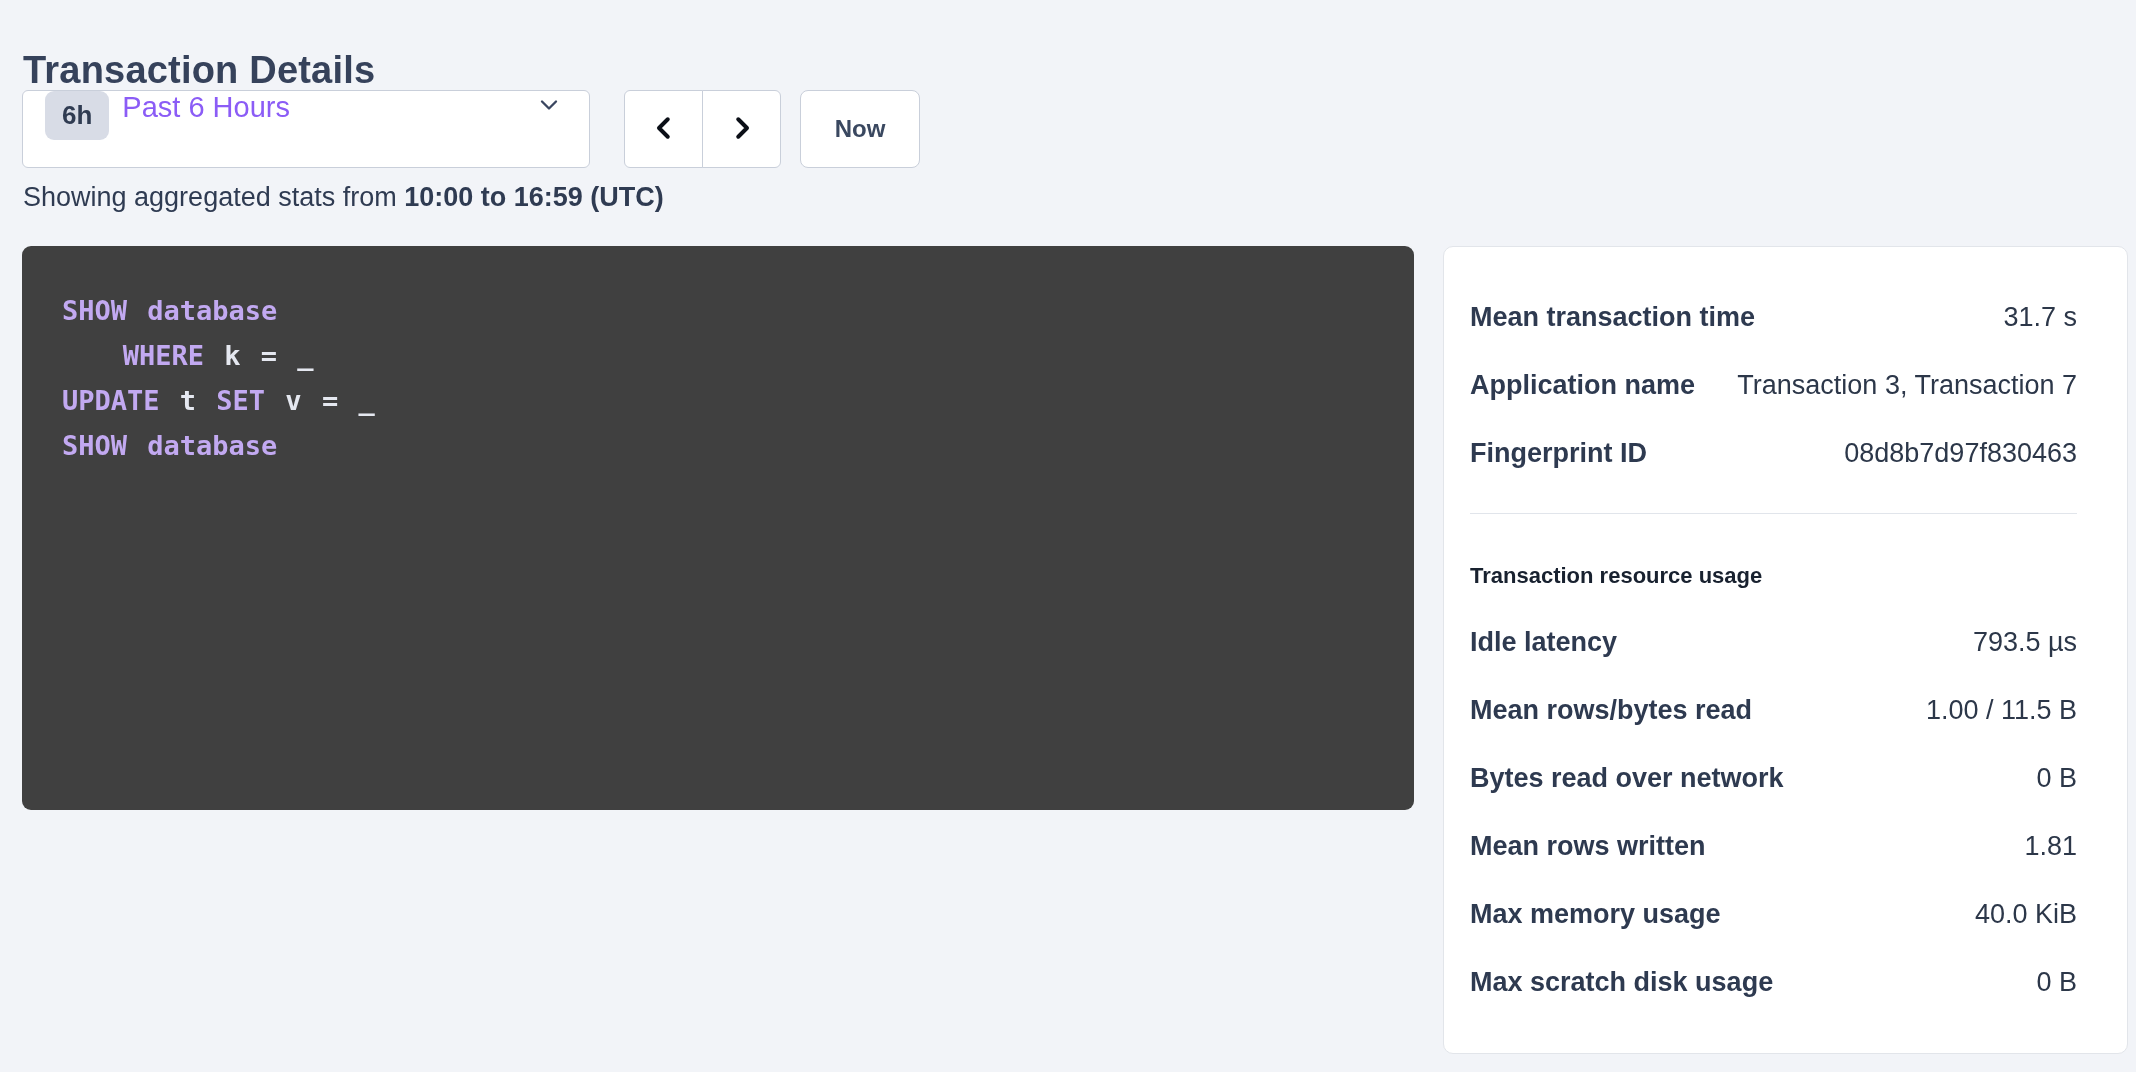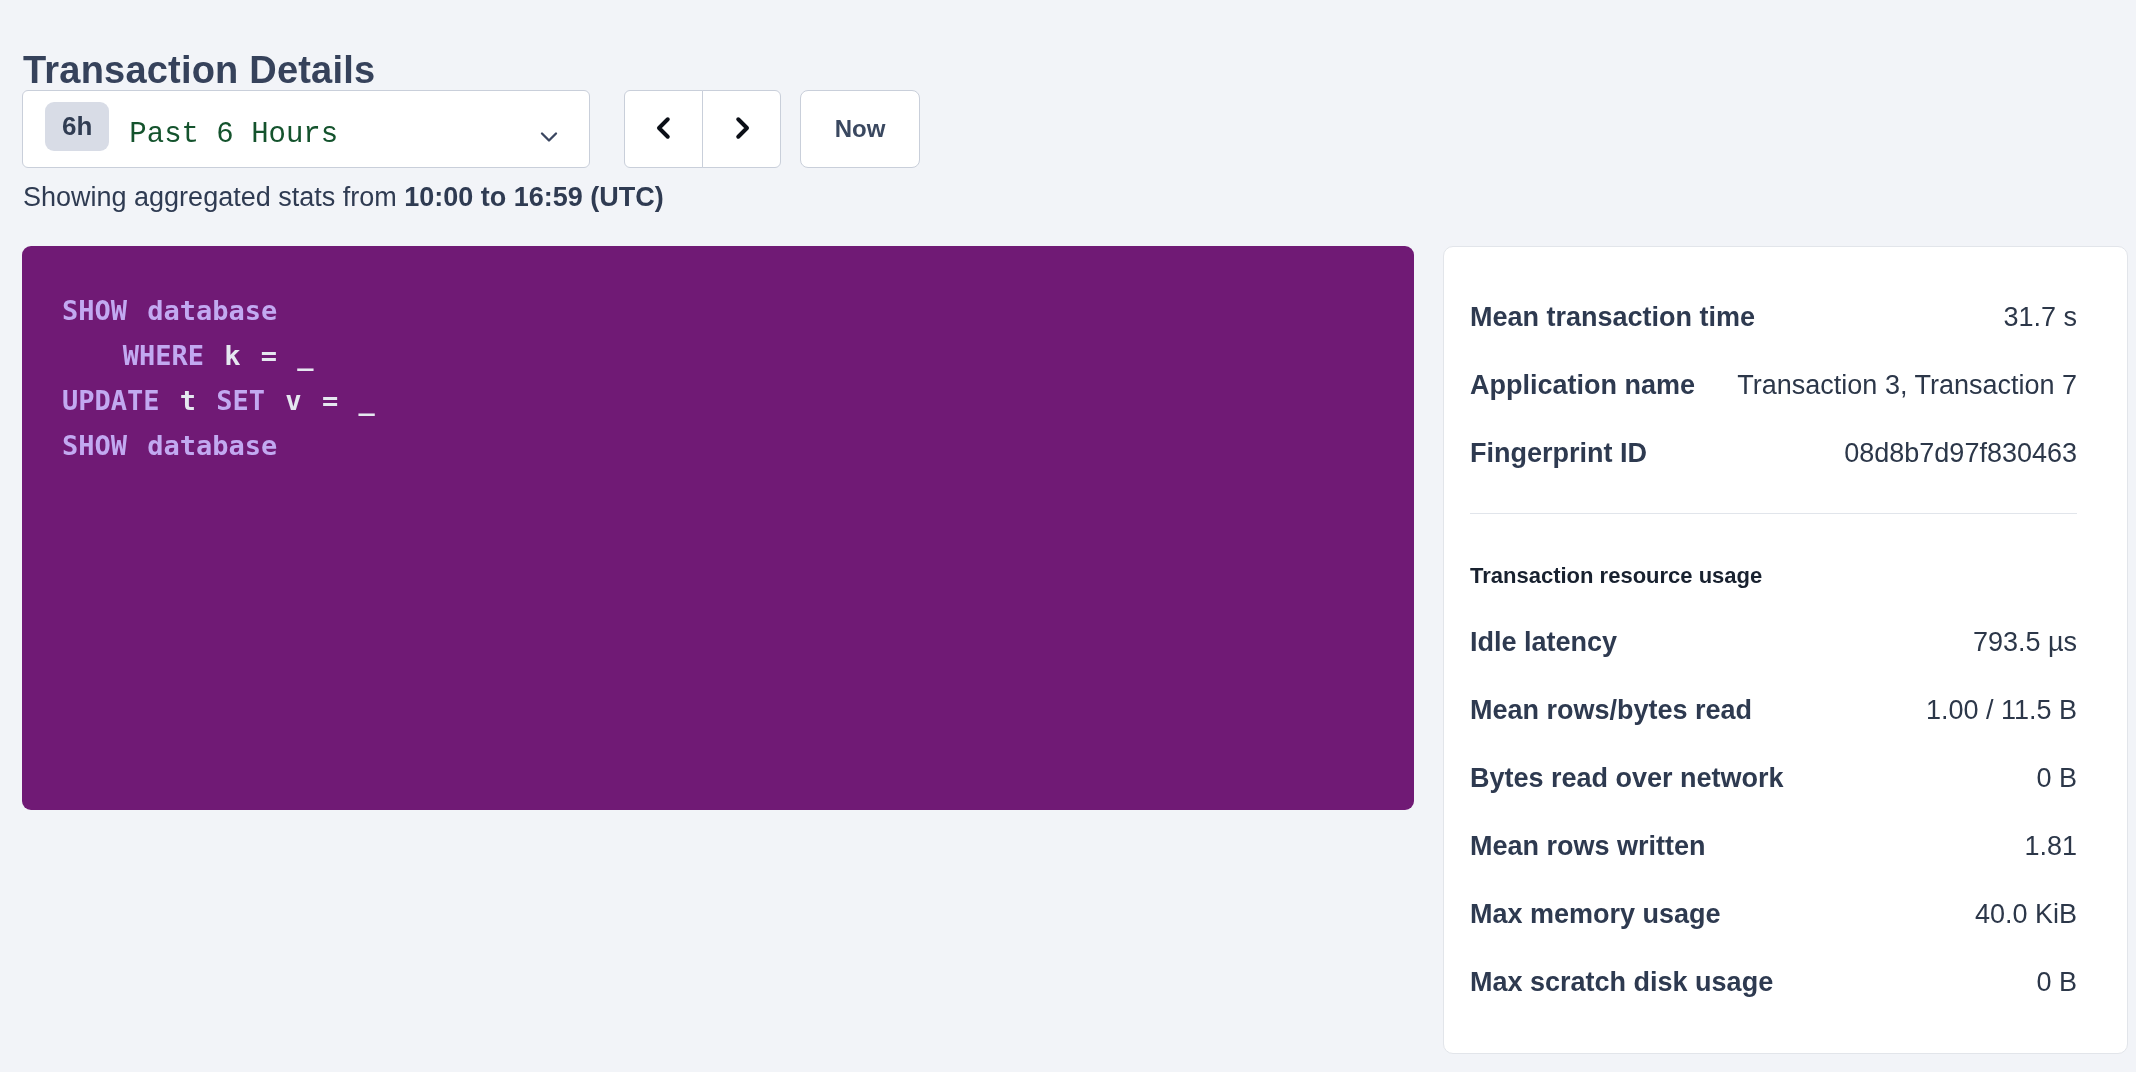--- a/index.html
+++ b/index.html
@@ -27,37 +27,36 @@
     display: flex;
     align-items: stretch;
     height: 78px;
   }
   .range-select {
     width: 568px;
     background: #ffffff;
     border: 1px solid #c9cfda;
     border-radius: 6px;
     display: flex;
-    align-items: flex-end;
+    align-items: flex-start;
     padding: 0 26px 16px 22px;
     cursor: pointer;
   }
   .range-badge {
     background: #d8dce6;
     border-radius: 9px;
     padding: 9px 17px;
     font-size: 26px;
     font-weight: 700;
     color: #303c52;
   }
   .range-label {
-    margin-left: 20px;
+    margin-left: 13px;
     font-size: 29px;
-    color: #14532d;
-    font-family: Liberation Mono, monospace;
+    color: #8b5cf6;
   }
   .chevron-down { margin-left: auto; display: flex; align-items: center; }
   .arrow-group { display: flex; margin-left: 34px; }
   .arrow-btn {
     width: 79px; height: 78px;
     background: #ffffff;
     border: 1px solid #c9cfda;
     display: flex; align-items: center; justify-content: center;
     cursor: pointer;
     padding: 0;
@@ -82,21 +81,21 @@
     left: 23px; top: 182px;
     font-size: 27px;
     color: #2f3b52;
   }
   .agg-summary b { font-weight: 700; color: #2f3b52; }
   
   .code-block {
     position: absolute;
     left: 22px; top: 246px;
     width: 1392px; height: 564px;
-    background: #701a75;
+    background: #404040;
     border-radius: 9px;
     padding: 42px 40px;
   }
   .code-line {
     font-family: "DejaVu Sans Mono", monospace;
     font-size: 27px;
     font-weight: 700;
     line-height: 45px;
     white-space: pre;
     word-spacing: 4px;

